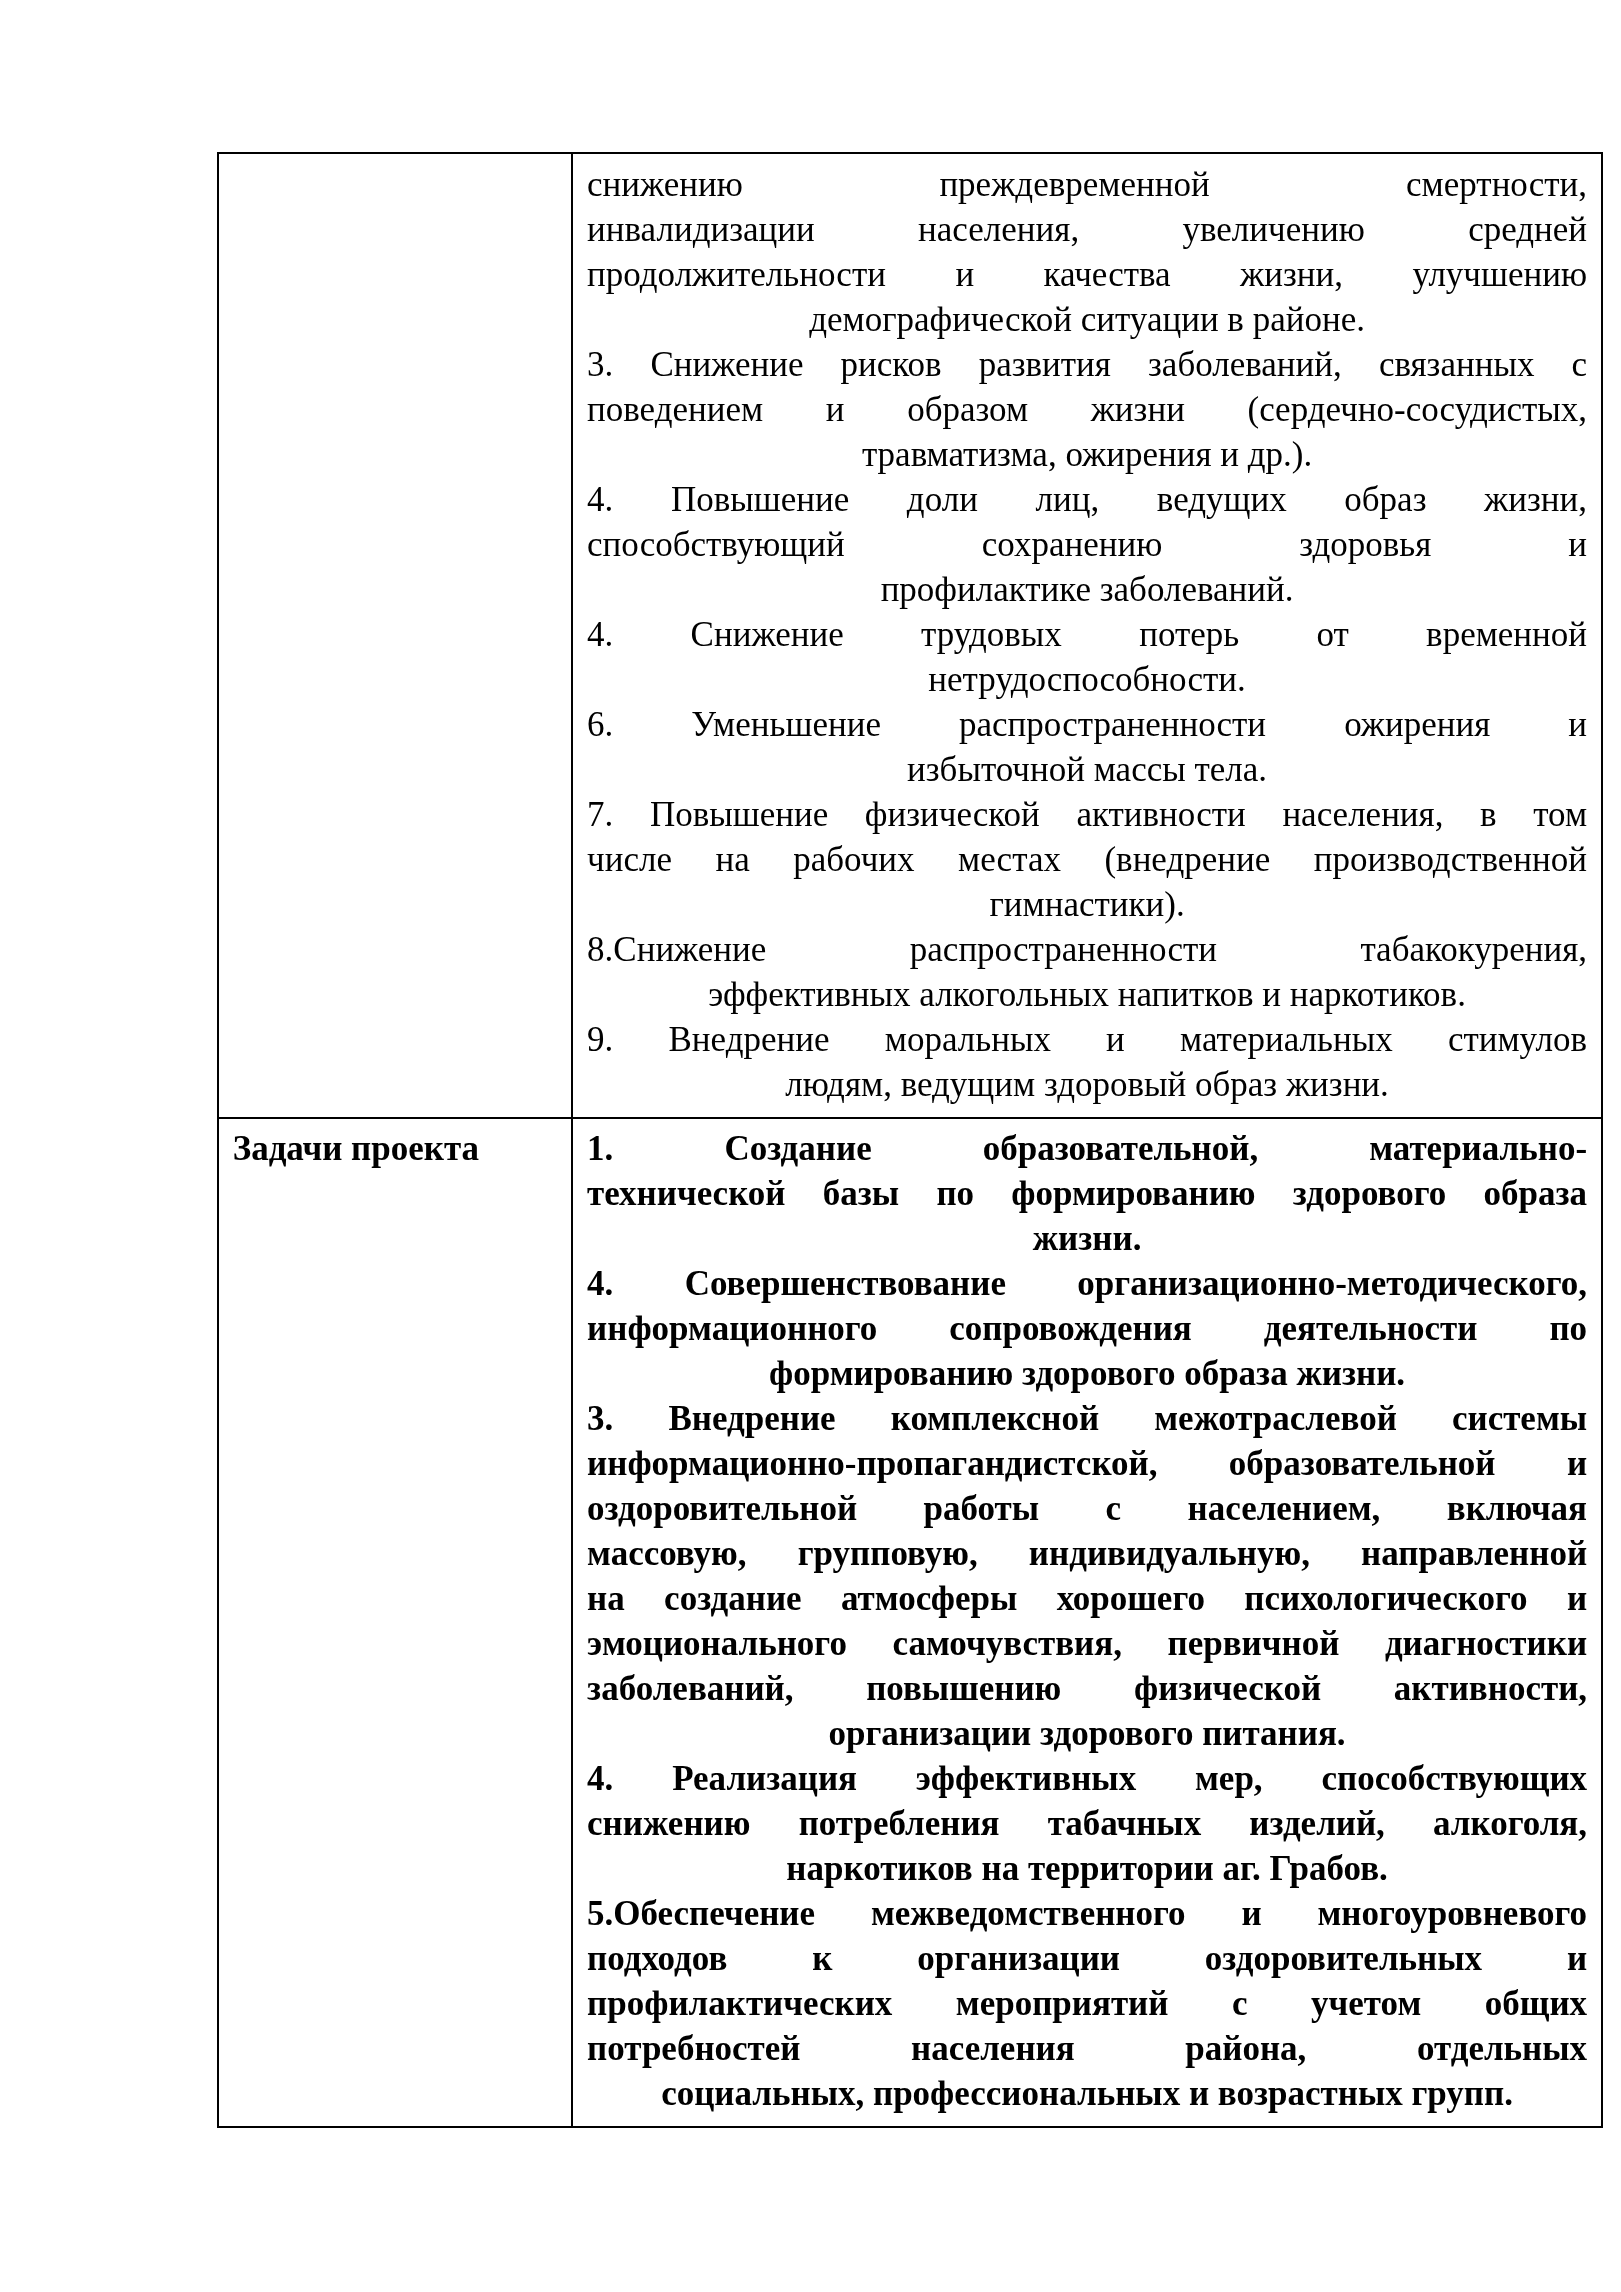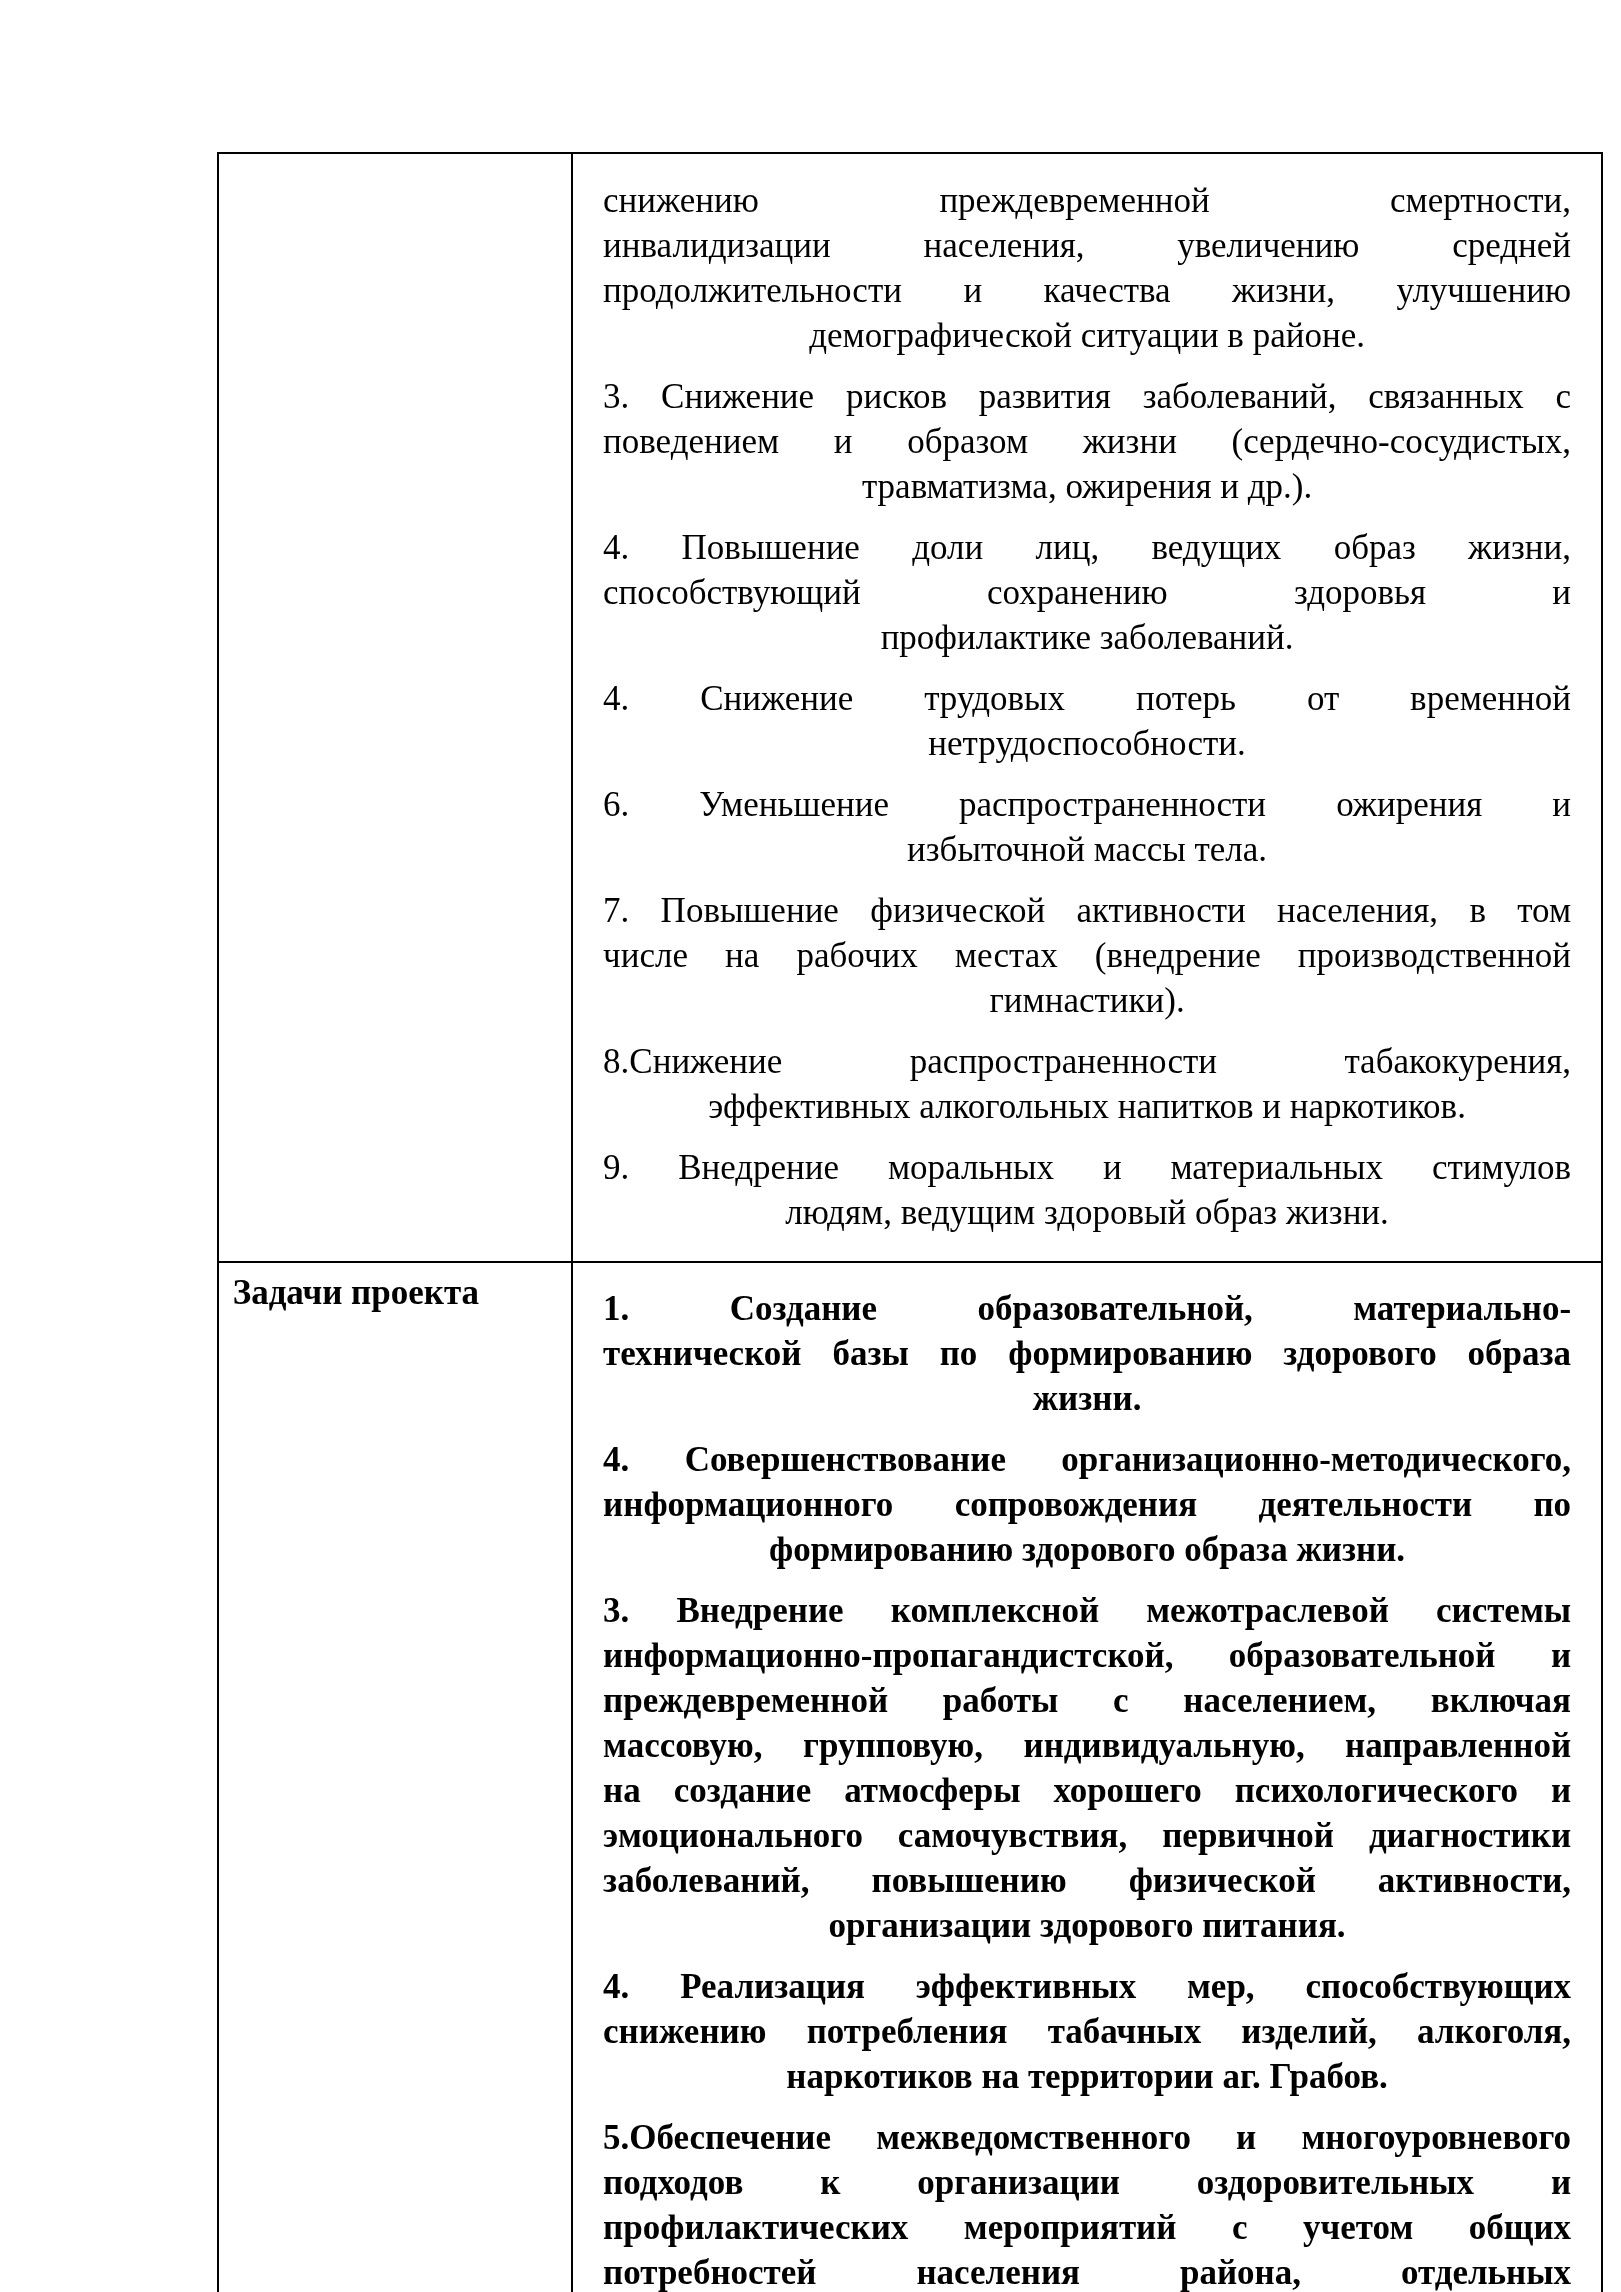--- a/index.html
+++ b/index.html
@@ -34,21 +34,21 @@
     border-bottom-width: 2.9px;
     font-weight: bold;
   }
   td.label-cell {
     width: 325px;
   }
   td.content-cell {
     width: 1000px;
   }
   .para {
-    margin: 16px;
+    margin: 0;
     padding: 0;
   }
   .tline {
     white-space: normal;
     text-align: center;
   }
   .tline.just {
     text-align: justify;
     text-align-last: justify;
   }
@@ -110,21 +110,21 @@
               <div class="tline">жизни.</div>
             </div>
             <div class="para">
               <div class="tline just">4. Совершенствование организационно-методического,</div>
               <div class="tline just">информационного сопровождения деятельности по</div>
               <div class="tline">формированию здорового образа жизни.</div>
             </div>
             <div class="para">
               <div class="tline just">3. Внедрение комплексной межотраслевой системы</div>
               <div class="tline just">информационно-пропагандистской, образовательной и</div>
-              <div class="tline just">преждевременной работы с населением, включая</div>
+              <div class="tline just">оздоровительной работы с населением, включая</div>
               <div class="tline just">массовую, групповую, индивидуальную, направленной</div>
               <div class="tline just">на создание атмосферы хорошего психологического и</div>
               <div class="tline just">эмоционального самочувствия, первичной диагностики</div>
               <div class="tline just">заболеваний, повышению физической активности,</div>
               <div class="tline">организации здорового питания.</div>
             </div>
             <div class="para">
               <div class="tline just">4. Реализация эффективных мер, способствующих</div>
               <div class="tline just">снижению потребления табачных изделий, алкоголя,</div>
               <div class="tline">наркотиков на территории аг. Грабов.</div>

